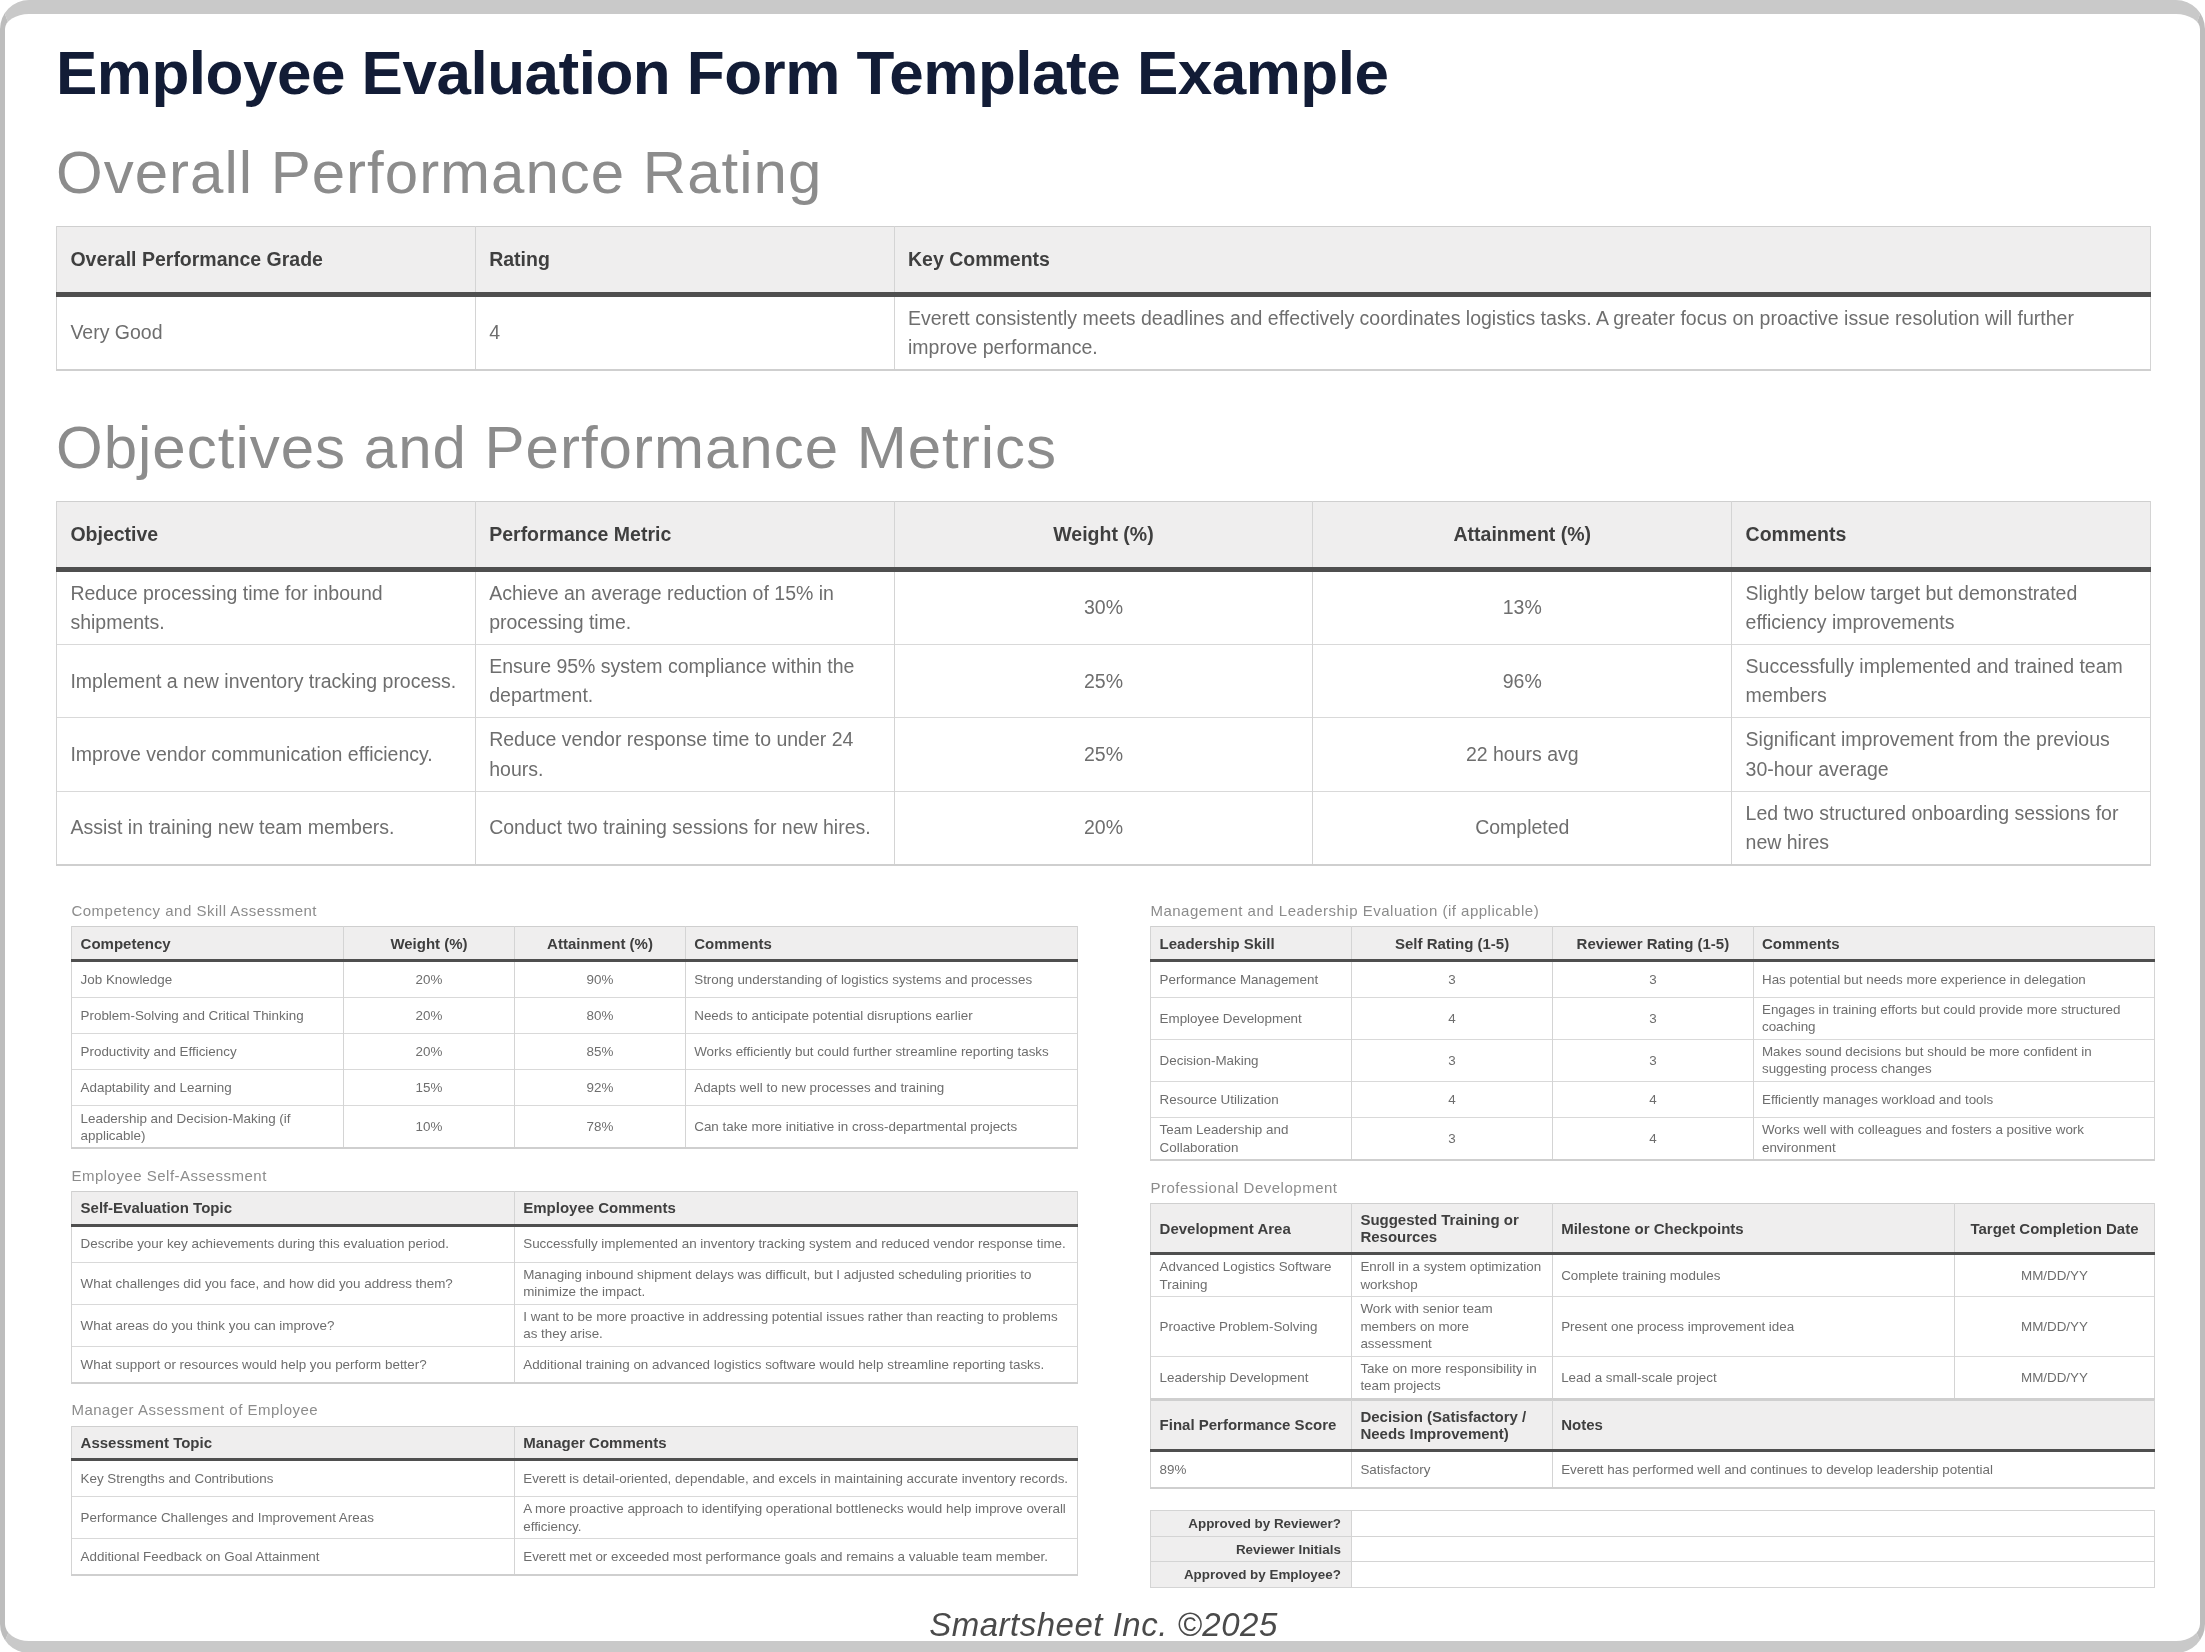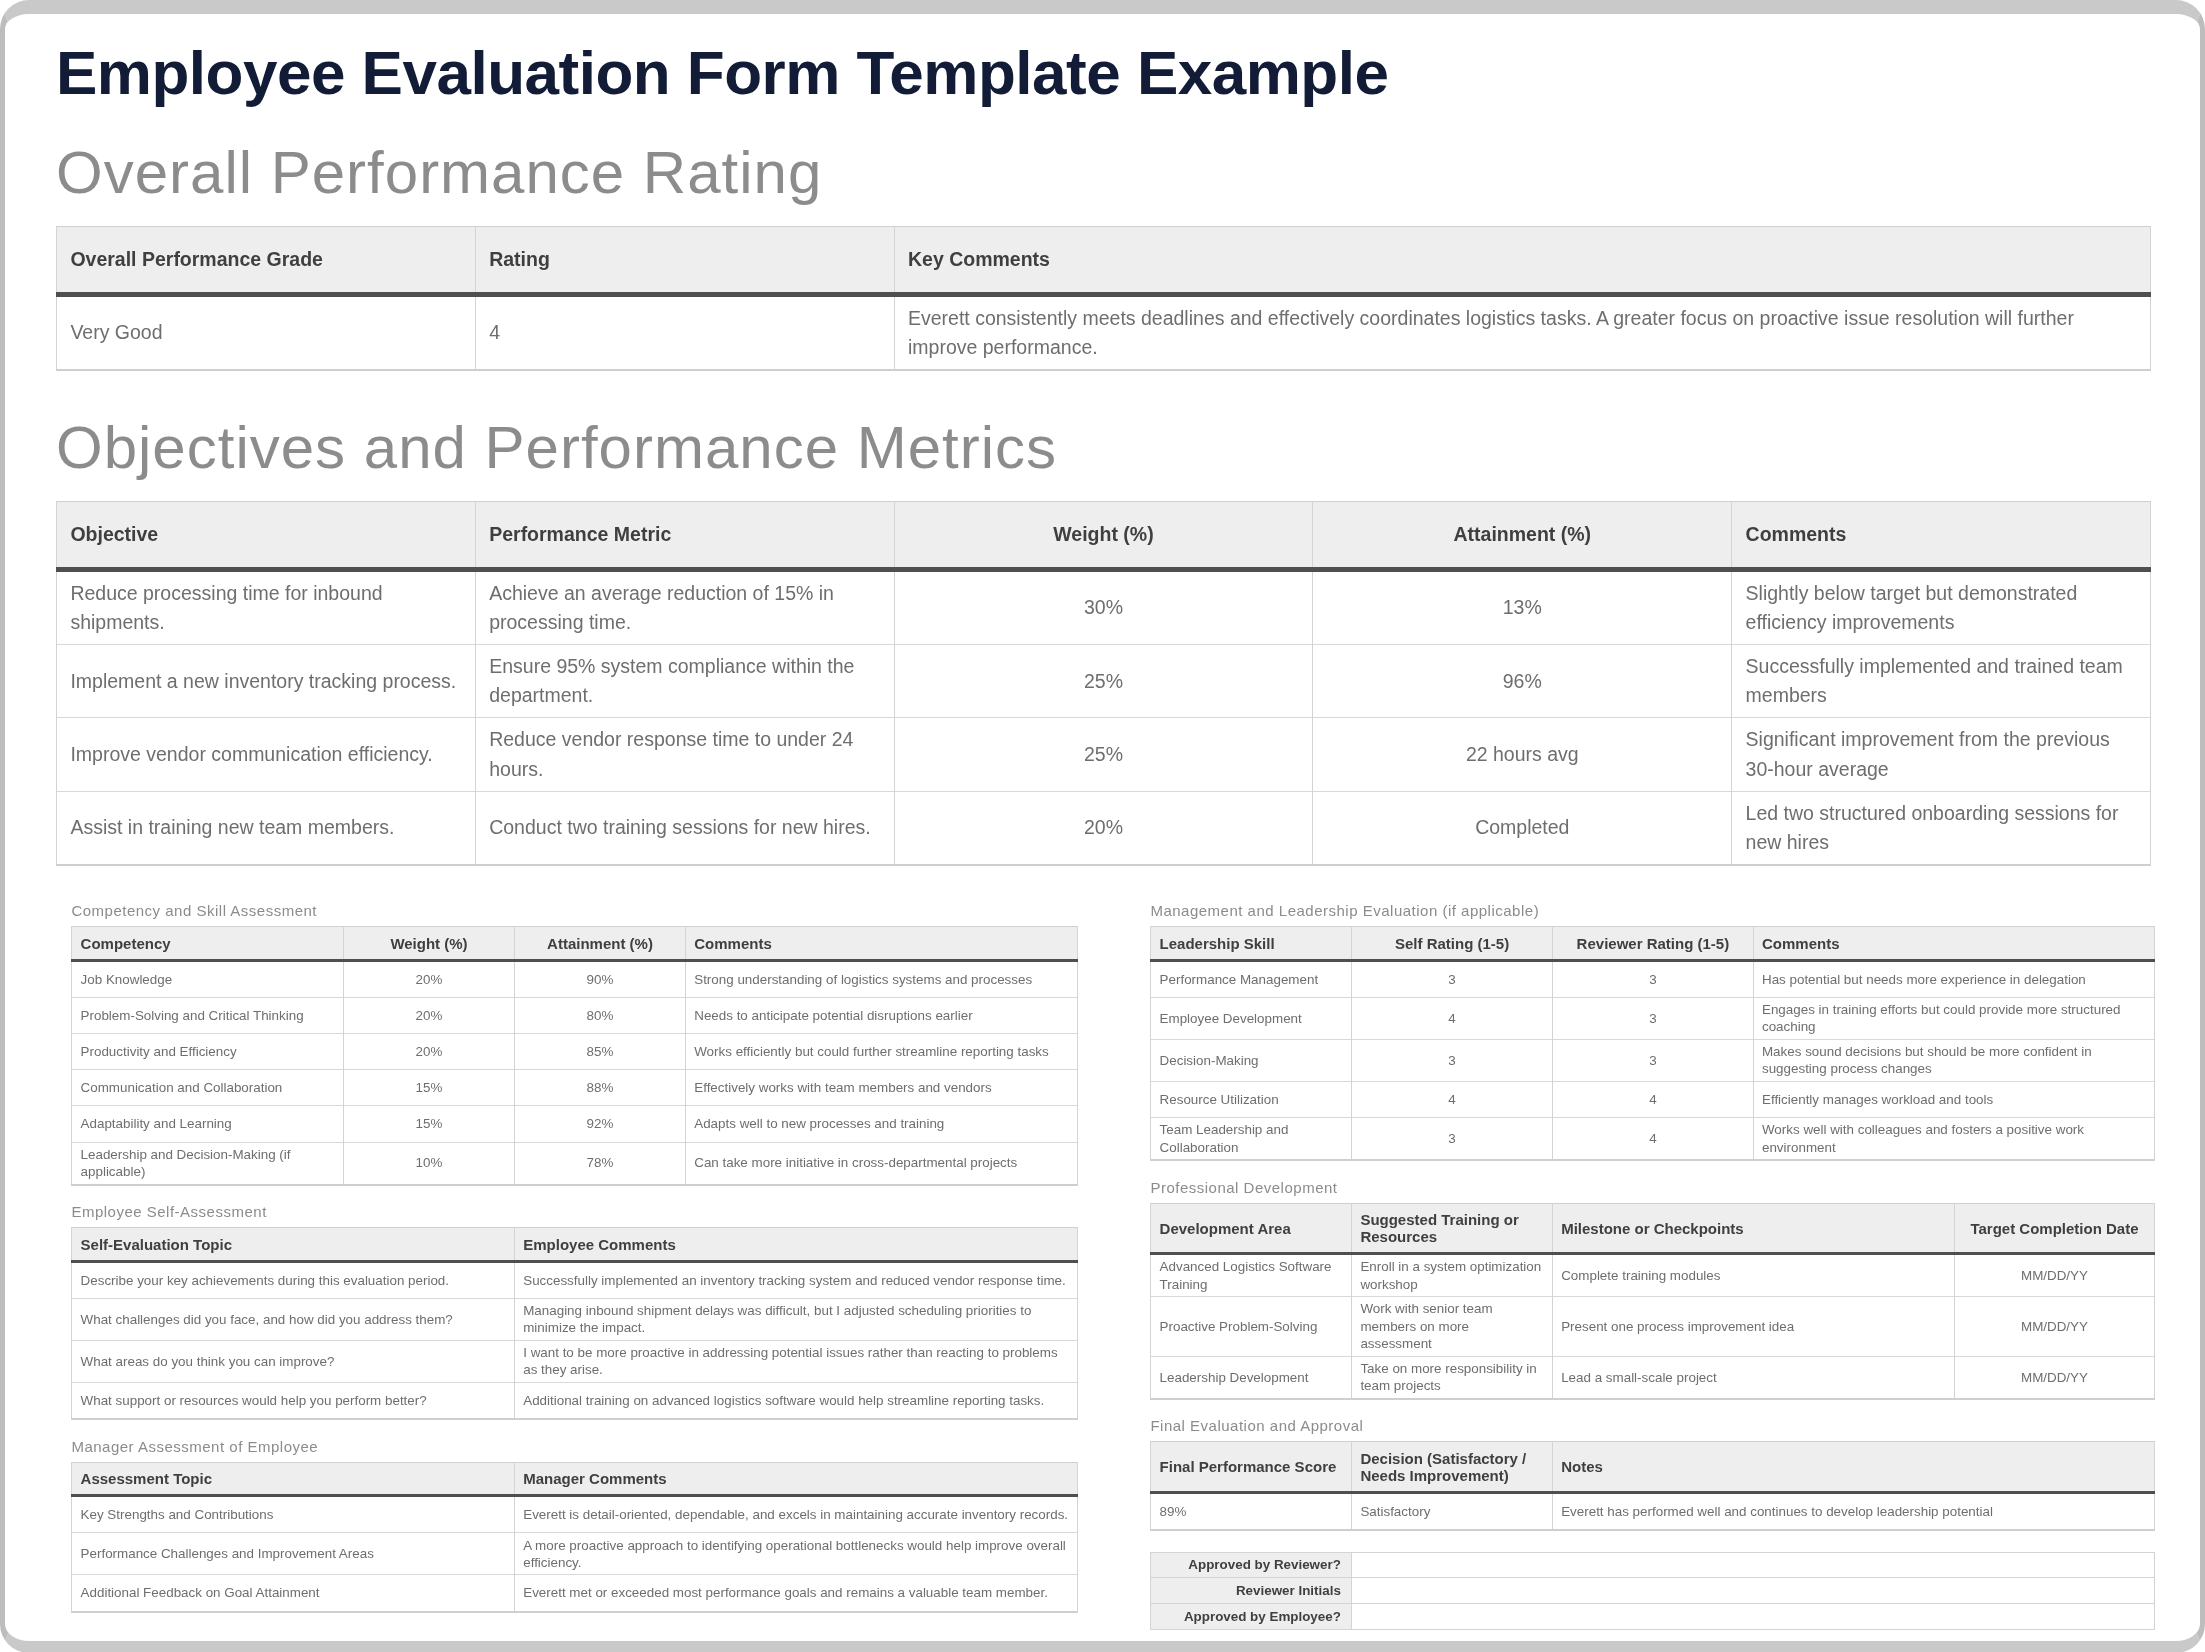--- a/index.html
+++ b/index.html
@@ -168,26 +168,20 @@
                   <td class="center">80%</td>
                   <td>Needs to anticipate potential disruptions earlier</td>
                 </tr>
                 <tr>
                   <td>Productivity and Efficiency</td>
                   <td class="center">20%</td>
                   <td class="center">85%</td>
                   <td>Works efficiently but could further streamline reporting tasks</td>
                 </tr>
                 <tr>
-                  <td>Communication and Collaboration</td>
-                  <td class="center">15%</td>
-                  <td class="center">88%</td>
-                  <td>Effectively works with team members and vendors</td>
-                </tr>
-                <tr>
                   <td>Adaptability and Learning</td>
                   <td class="center">15%</td>
                   <td class="center">92%</td>
                   <td>Adapts well to new processes and training</td>
                 </tr>
                 <tr>
                   <td>Leadership and Decision-Making (if applicable)</td>
                   <td class="center">10%</td>
                   <td class="center">78%</td>
                   <td>Can take more initiative in cross-departmental projects</td>
@@ -348,21 +342,20 @@
                   <td>Leadership Development</td>
                   <td>Take on more responsibility in team projects</td>
                   <td>Lead a small-scale project</td>
                   <td class="center">MM/DD/YY</td>
                 </tr>
               </tbody>
             </table>
         </div>
 
         <div class="col-section">
-          <div class="sec-sm">Final Evaluation and Approval</div>
           <table class="tbl tbl-sm">
               <colgroup>
                 <col style="width: 20%;">
                 <col style="width: 20%;">
                 <col style="width: 60%;">
               </colgroup>
               <thead>
                 <tr>
                   <th>Final Performance Score</th>
                   <th>Decision (Satisfactory / Needs Improvement)</th>

